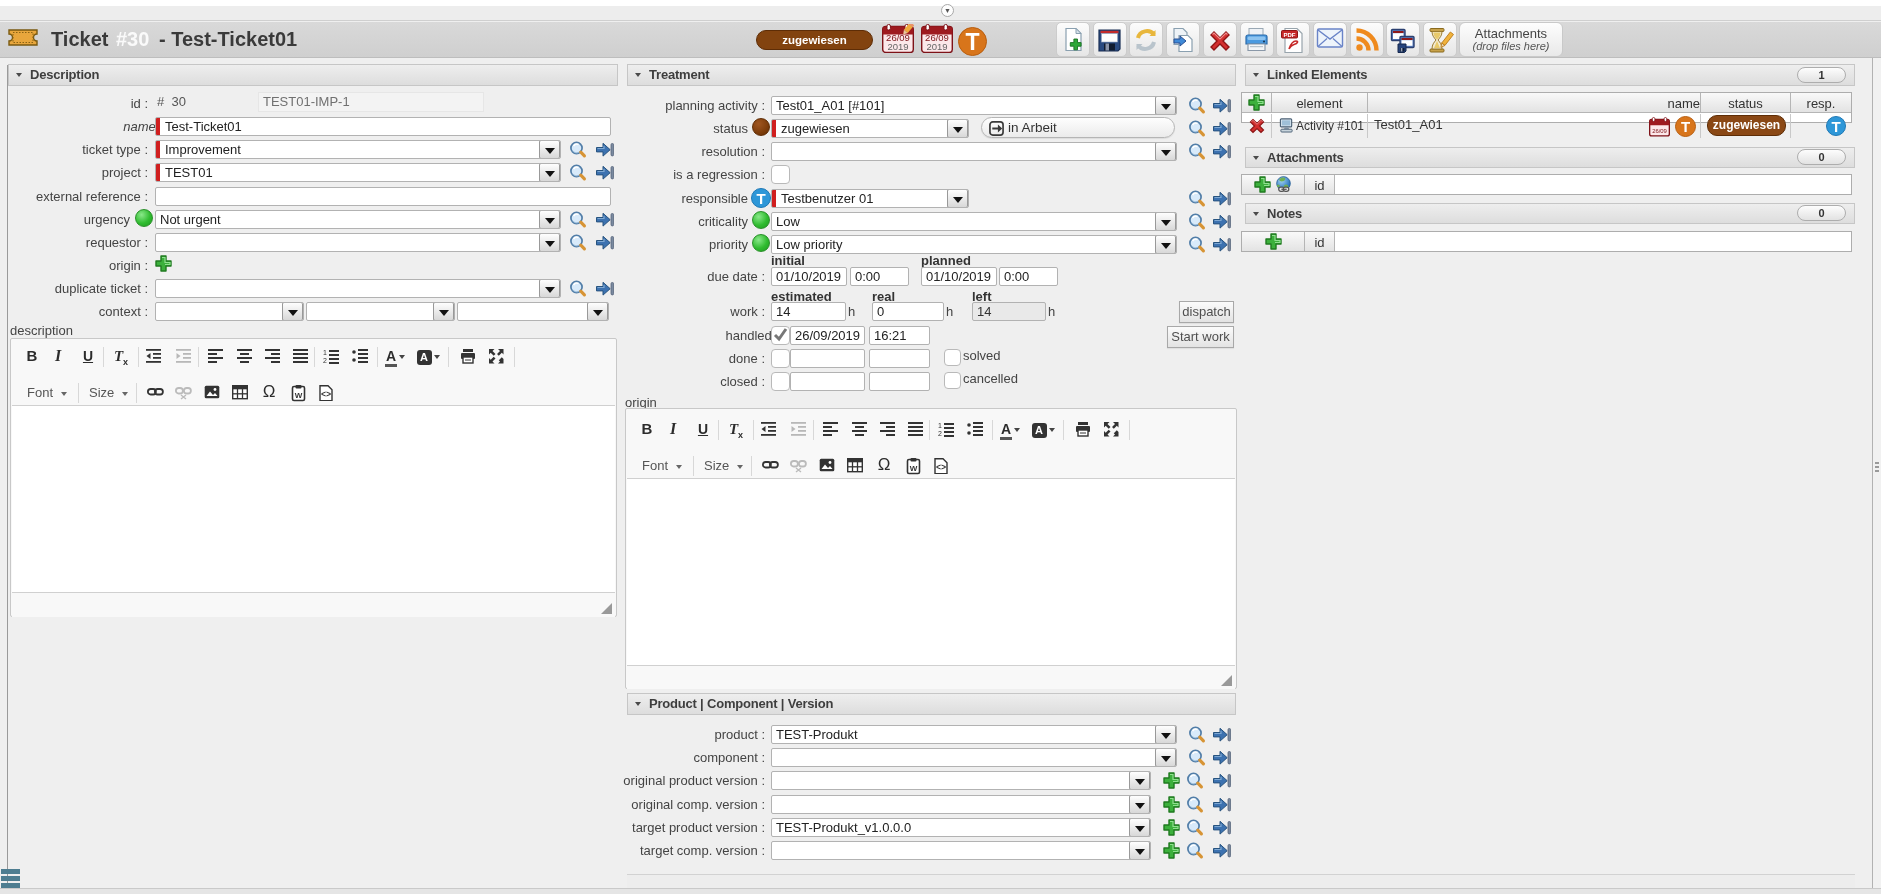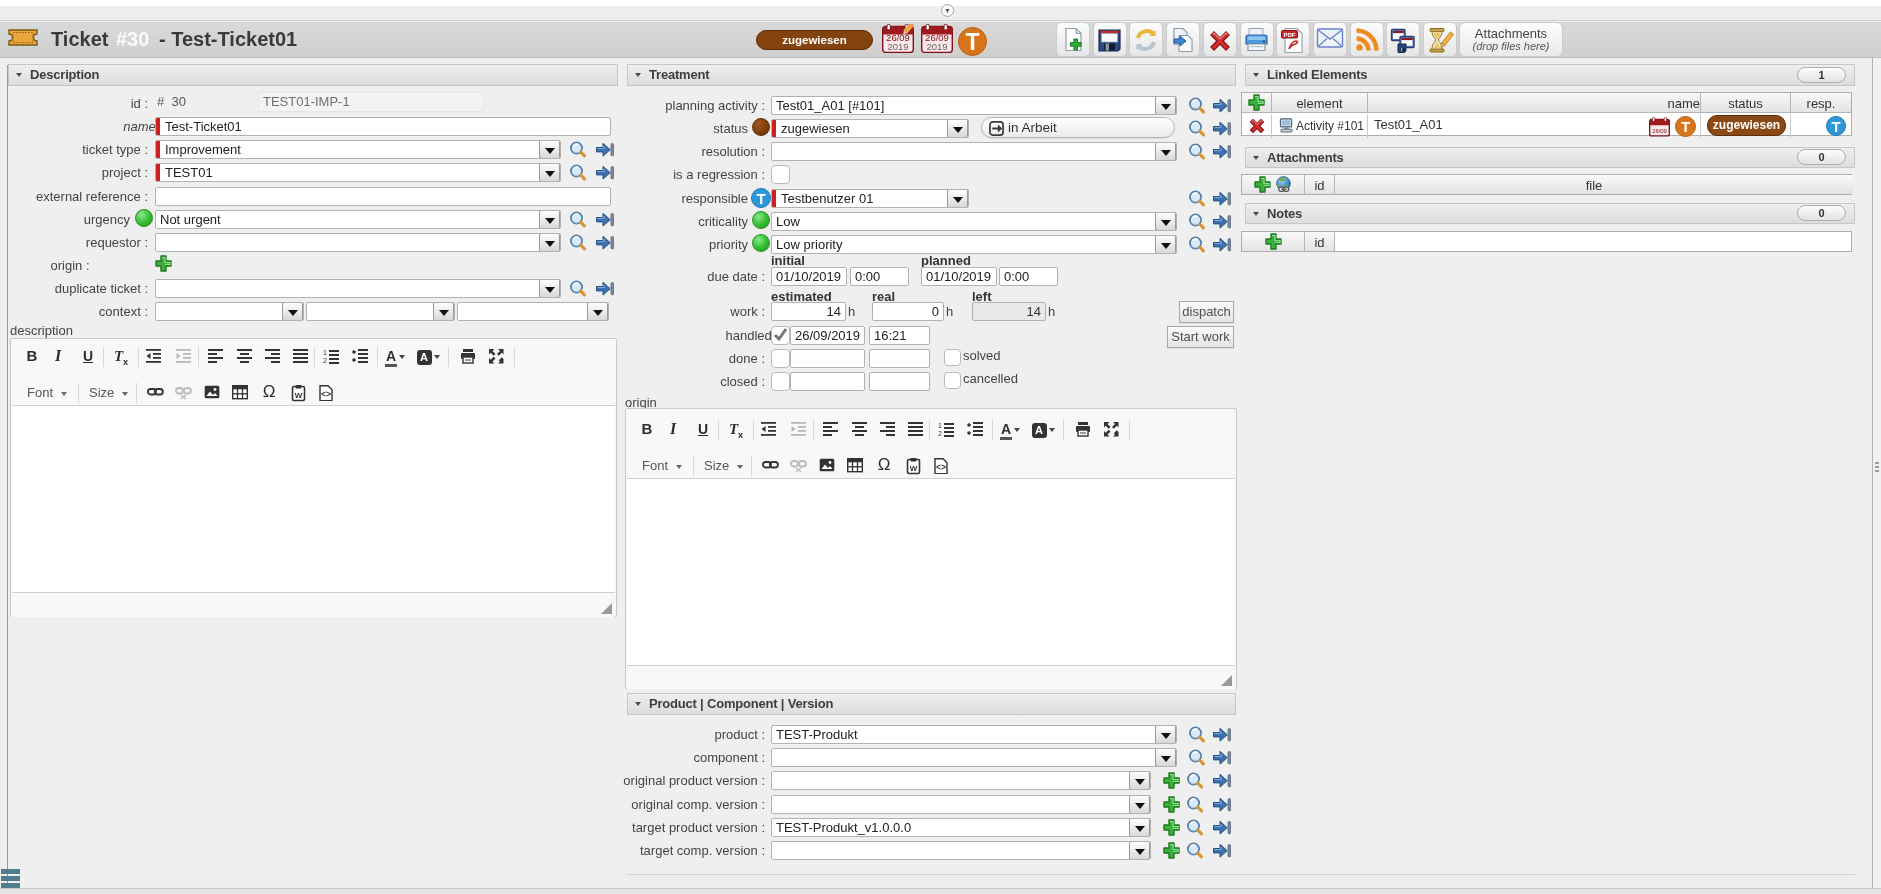--- a/index.html
+++ b/index.html
@@ -10,21 +10,21 @@
 #collapsebtn { left:941px; top:4px; width:13px; height:13px; border-radius:50%; background:#fdfdfd; border:1px solid #a8a8a8; color:#555; font-size:7px; text-align:center; line-height:12px; }
 .titletext { top:28px; font-size:20px; font-weight:bold; color:#3a3a3a; }
 
 .lbl { height:19px; line-height:19px; text-align:right; color:#444; white-space:nowrap; }
 .inp { height:19px; background:#fff; border:1px solid #b2b2b2; border-radius:2px; font-size:13px; line-height:17px; padding-left:4px; color:#222; white-space:nowrap; overflow:hidden; }
 .req { padding-left:9px; background:linear-gradient(to right,#d01f1f 0,#d01f1f 4px,#fff 4px); }
 .sel .arr { position:absolute; right:0; top:-1px; width:21px; height:19px; border:1px solid #999; border-radius:2px; background:linear-gradient(#fefefe,#d8d8d8); }
 .sel .arr:after { content:""; position:absolute; left:5px; top:7px; border:5px solid transparent; border-top:6px solid #111; border-bottom:none; }
 .ro { background:#e9e9e9; border-color:#b2b2b2; color:#333; }
 .cb { width:19px; height:19px; background:#fff; border:1px solid #b9b9b9; border-radius:4px; }
-.num { text-align:right; padding-right:4px; }
+.num { text-align:left; padding-right:4px; }
 .btn { background:linear-gradient(#fbfbfb,#e3e3e3); border:1px solid #a8a8a8; border-radius:0; color:#4f4f4f; text-align:center; font-size:13px; box-shadow:0 1px 1px rgba(0,0,0,0.06); }
 
 .phead { height:22px; background:linear-gradient(#eeeeee,#dddddd); border:1px solid #c6c6c6; font-weight:bold; color:#3e3e3e; line-height:20px; font-size:13px; letter-spacing:-0.2px; }
 .phead .tri { display:inline-block; margin:0 8px 2px 7px; width:0; height:0; border:3.5px solid transparent; border-top:4.5px solid #4a4a4a; border-bottom:none; vertical-align:middle; }
 
 .circ { border-radius:50%; width:18px; height:18px; }
 .grn { background:radial-gradient(circle at 35% 30%, #8ae88a, #30bc30 55%, #1e9a1e); border:1px solid #289028; }
 .brn { background:radial-gradient(circle at 35% 30%, #a05620, #7e3d0b 60%, #612d04); border:1px solid #5f2c04; }
 .tcirc { border-radius:50%; color:#fff; font-weight:bold; text-align:center; }
 .tblue { width:20px; height:20px; background:#2e97d8; border:1px solid #2079b5; font-size:15px; line-height:19px; }
@@ -323,21 +323,21 @@
 <div class="abs inp req sel" style="left:155px; top:163px; width:406px;">TEST01<span class="arr"></span></div>
 <div class="abs lbl" style="left:8px; top:187px; width:140px;">external reference :</div>
 <div class="abs inp" style="left:155px; top:187px; width:456px;"></div>
 <div class="abs lbl" style="left:8px; top:210px; width:122px;">urgency</div>
 <div class="abs circ grn" style="left:135px; top:209px;"></div>
 <div class="abs inp sel" style="left:155px; top:210px; width:406px;">Not urgent<span class="arr"></span></div>
 <div class="abs lbl" style="left:8px; top:233px; width:140px;">requestor :</div>
 <div class="abs inp sel" style="left:155px; top:233px; width:406px;">
       <span class="arr"></span>
     </div>
-<div class="abs lbl" style="left:0; top:256px; width:140px;text-align:center;">origin :</div>
+<div class="abs lbl" style="left:8px; top:256px; width:140px;">origin :</div>
 <div class="abs lbl" style="left:8px; top:279px; width:140px;">duplicate ticket :</div>
 <div class="abs inp sel" style="left:155px; top:279px; width:406px;">
       <span class="arr"></span>
     </div>
 <div class="abs lbl" style="left:8px; top:302px; width:140px;">context :</div>
 <div class="abs inp sel" style="left:155px; top:302px; width:149px;">
       <span class="arr"></span>
     </div>
 <div class="abs inp sel" style="left:306px; top:302px; width:149px;">
       <span class="arr"></span>
@@ -708,21 +708,21 @@
       </svg>
 <svg class="abs" style="left:1213px;top:843px;" width="18" height="16">
         <use href="#goto"></use>
       </svg>
 </div>
 </div>
 
 <div id="rightpanel">
 <div class="abs phead" style="left:1245px; top:64px; width:610px;"><span class="tri"></span>Linked Elements</div>
 <div class="abs cpill" style="left:1797px; top:67px;">1</div>
-<div class="abs grid" style="left:1241px; top:92px; width:611px; height:44px;">
+<div class="abs grid" style="left:1241px; top:92px; width:611px; height:31px;">
  <div class="abs gh" style="left:0; top:0; width:30px; height:20px;"><svg width="17" height="17" style="margin-top:1px;">
           <use href="#plus"></use>
         </svg></div>
  <div class="abs gh" style="left:30px; top:0; width:96px; height:20px;">element</div>
  <div class="abs gh" style="left:126px; top:0; width:333px; height:20px;text-align:right;">name</div>
  <div class="abs gh" style="left:459px; top:0; width:90px; height:20px;">status</div>
  <div class="abs gh" style="left:549px; top:0; width:60px; height:20px; border-right:none;">resp.</div>
  <div class="abs" style="left:0; top:21px; width:30px; height:24px; border-right:1px solid #c9c9c9; text-align:center;"><svg width="18" height="18" style="margin-top:3px;">
           <use href="#redx"></use>
         </svg></div>
@@ -752,21 +752,20 @@
 </div>
 <div class="abs phead" style="left:1245px; top:147px; width:610px; height:21px;"><span class="tri"></span>Attachments</div>
 <div class="abs cpill" style="left:1797px; top:149px;">0</div>
 <div class="abs grid" style="left:1241px; top:174px; width:611px; height:21px;">
  <div class="abs gh" style="left:0; top:0; width:63px; height:19px; border-bottom:none;"><svg width="17" height="17" style="margin:1px 1px 0 0;">
           <use href="#plus"></use>
         </svg><svg width="17" height="17" viewBox="0 0 16 16" style="margin:1px 0 0 3px;">
           <use href="#glink"></use>
         </svg></div>
  <div class="abs gh" style="left:63px; top:0; width:30px; height:19px; border-bottom:none;">id</div>
- <div class="abs gh" style="left:93px; top:0; width:518px; height:19px; border-bottom:none; border-right:none;">file</div>
 </div>
 <div class="abs phead" style="left:1245px; top:203px; width:610px; height:21px;"><span class="tri"></span>Notes</div>
 <div class="abs cpill" style="left:1797px; top:205px;">0</div>
 <div class="abs grid" style="left:1241px; top:231px; width:611px; height:21px;">
  <div class="abs gh" style="left:0; top:0; width:63px; height:19px; border-bottom:none;"><svg width="17" height="17" style="margin-top:1px;">
           <use href="#plus"></use>
         </svg></div>
  <div class="abs gh" style="left:63px; top:0; width:30px; height:19px; border-bottom:none;">id</div>
 </div>
   </div>

